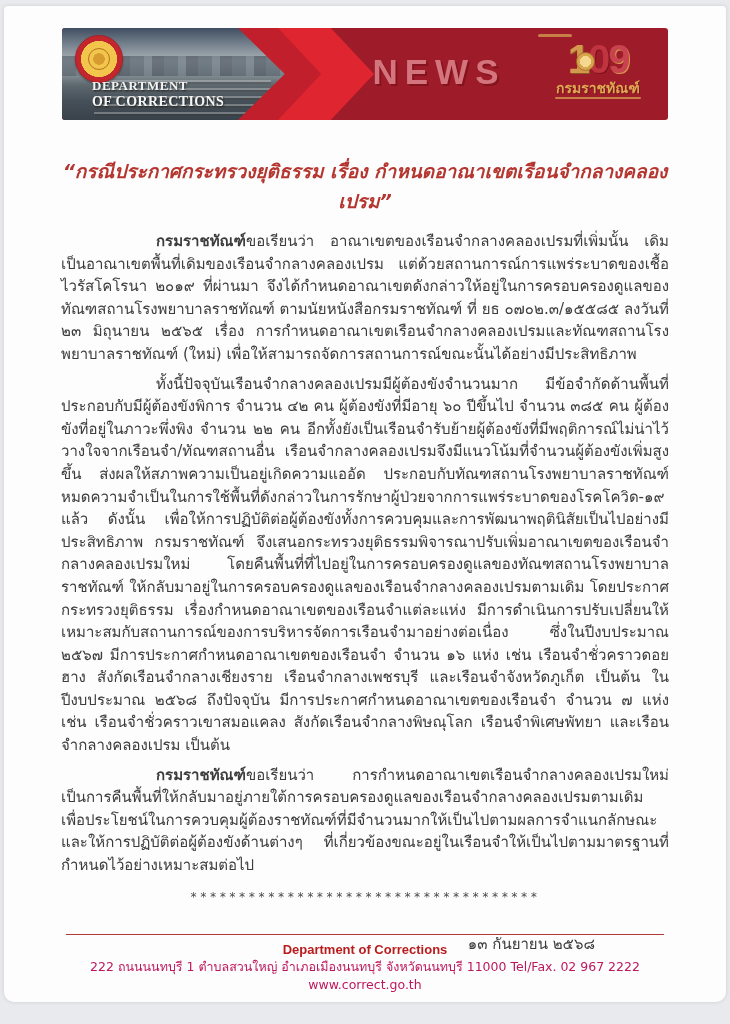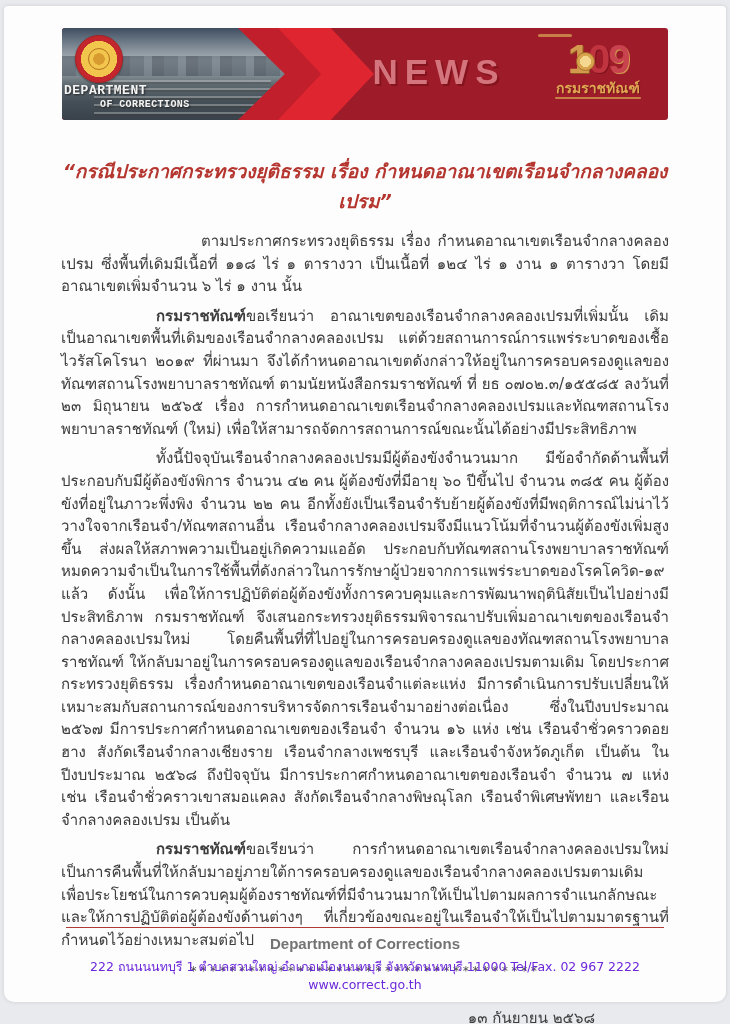--- a/index.html
+++ b/index.html
@@ -36,25 +36,25 @@
     position:absolute;top:7px;left:13px;width:46px;height:46px;border-radius:50%;
     background:radial-gradient(circle at 50% 50%,#f2c54d 0 55%,#c3272d 56% 100%);
     border:1.5px solid #a91e24;box-shadow:0 1px 2px rgba(0,0,0,.4);
   }
   .seal-inner{
     position:absolute;inset:12px;border-radius:50%;
     background:radial-gradient(circle,#d79b2f 0 40%,#f2c54d 41% 100%);
     border:1px solid #b5731f;
   }
   .dept-label{
-    position:absolute;left:2px;bottom:10px;color:#f4f4f2;line-height:1.15;
-    text-shadow:1px 1px 2px rgba(0,0,0,.6);font-family:Liberation Mono, monospace;
+    position:absolute;left:30px;bottom:10px;color:#f4f4f2;line-height:1.15;
+    text-shadow:1px 1px 2px rgba(0,0,0,.6);font-family:Liberation Serif, serif;
   }
   .dept-l1{font-size:13px;font-weight:bold;letter-spacing:.5px;}
-  .dept-l2{font-size:10px;font-weight:bold;letter-spacing:.4px;margin-left:36px;}
+  .dept-l2{font-size:14px;font-weight:bold;letter-spacing:.4px;}
   .chv{position:absolute;top:0;bottom:0;}
   .chv1{
     left:176px;width:104px;background:#c11f2c;
     clip-path:polygon(0 0,55% 0,100% 50%,55% 100%,0 100%,45% 50%);
   }
   .chv2{
     left:216px;width:96px;background:#de2530;
     clip-path:polygon(0 0,55% 0,100% 50%,55% 100%,0 100%,45% 50%);
   }
   .banner-news{
@@ -97,22 +97,22 @@
   .lead-bold{font-weight:bold;}
   .separator{
     margin-top:13px;text-align:center;color:#4a4a4a;font-size:12px;letter-spacing:2.5px;
     font-family:"DejaVu Sans Mono","Liberation Mono",monospace;
   }
   .closing{margin:26px 73px 0 0;text-align:right;color:#3c3c3c;font-size:15px;line-height:28px;}
   .closing-date{padding-right:58px;}
   
   .footer{position:absolute;left:62px;right:62px;bottom:10px;text-align:center;}
   .footer-rule{border:none;border-top:1.6px solid #b03a35;margin:0 0 7px 0;}
-  .footer-org{color:#737373;font-size:15px;font-weight:bold;font-family:"Liberation Sans",sans-serif;}
-  .footer-address{color:#6d28d9;font-size:12.5px;margin-top:5px;}
+  .footer-org{color:#b91c1c;font-size:13px;font-weight:bold;font-family:"Liberation Sans",sans-serif;}
+  .footer-address{color:#be185d;font-size:12.5px;}
 </style>
 </head>
 <body>
 
 <div class="page">
 
   <div class="banner">
     <div class="banner-photo">
       <div class="photo-skyline"></div>
       <div class="photo-building"></div>
@@ -134,21 +134,20 @@
         <div class="d0-seal"></div>
       </div>
       <div class="anniv-org">กรมราชทัณฑ์</div>
       <div class="anniv-bar bottom"></div>
     </div>
   </div>
 
   <div class="doc-title">“กรณีประกาศกระทรวงยุติธรรม เรื่อง กำหนดอาณาเขตเรือนจำกลางคลองเปรม”</div>
 
   <div class="doc-body">
-    <p class="indent-deep">ตามประกาศกระทรวงยุติธรรม เรื่อง กำหนดอาณาเขตเรือนจำกลางคลองเปรม ซึ่งพื้นที่เดิมมีเนื้อที่ ๑๑๘ ไร่ ๑ ตารางวา เป็นเนื้อที่ ๑๒๔ ไร่ ๑ งาน ๑ ตารางวา โดยมีอาณาเขตเพิ่มจำนวน ๖ ไร่ ๑ งาน นั้น</p>
     <p class="indent"><span class="lead-bold">กรมราชทัณฑ์</span><span>ขอเรียนว่า อาณาเขตของเรือนจำกลางคลองเปรมที่เพิ่มนั้น เดิมเป็นอาณาเขตพื้นที่เดิมของเรือนจำกลางคลองเปรม แต่ด้วยสถานการณ์การแพร่ระบาดของเชื้อไวรัสโคโรนา ๒๐๑๙ ที่ผ่านมา จึงได้กำหนดอาณาเขตดังกล่าวให้อยู่ในการครอบครองดูแลของทัณฑสถานโรงพยาบาลราชทัณฑ์ ตามนัยหนังสือกรมราชทัณฑ์ ที่ ยธ ๐๗๐๒.๓/๑๕๕๘๕ ลงวันที่ ๒๓ มิถุนายน ๒๕๖๕ เรื่อง การกำหนดอาณาเขตเรือนจำกลางคลองเปรมและทัณฑสถานโรงพยาบาลราชทัณฑ์ (ใหม่) เพื่อให้สามารถจัดการสถานการณ์ขณะนั้นได้อย่างมีประสิทธิภาพ</span></p>
     <p class="indent">ทั้งนี้ปัจจุบันเรือนจำกลางคลองเปรมมีผู้ต้องขังจำนวนมาก มีข้อจำกัดด้านพื้นที่ ประกอบกับมีผู้ต้องขังพิการ จำนวน ๔๒ คน ผู้ต้องขังที่มีอายุ ๖๐ ปีขึ้นไป จำนวน ๓๘๕ คน ผู้ต้องขังที่อยู่ในภาวะพึ่งพิง จำนวน ๒๒ คน อีกทั้งยังเป็นเรือนจำรับย้ายผู้ต้องขังที่มีพฤติการณ์ไม่น่าไว้วางใจจากเรือนจำ/ทัณฑสถานอื่น เรือนจำกลางคลองเปรมจึงมีแนวโน้มที่จำนวนผู้ต้องขังเพิ่มสูงขึ้น ส่งผลให้สภาพความเป็นอยู่เกิดความแออัด ประกอบกับทัณฑสถานโรงพยาบาลราชทัณฑ์หมดความจำเป็นในการใช้พื้นที่ดังกล่าวในการรักษาผู้ป่วยจากการแพร่ระบาดของโรคโควิด-๑๙ แล้ว ดังนั้น เพื่อให้การปฏิบัติต่อผู้ต้องขังทั้งการควบคุมและการพัฒนาพฤตินิสัยเป็นไปอย่างมีประสิทธิภาพ กรมราชทัณฑ์ จึงเสนอกระทรวงยุติธรรมพิจารณาปรับเพิ่มอาณาเขตของเรือนจำกลางคลองเปรมใหม่ โดยคืนพื้นที่ที่ไปอยู่ในการครอบครองดูแลของทัณฑสถานโรงพยาบาลราชทัณฑ์ ให้กลับมาอยู่ในการครอบครองดูแลของเรือนจำกลางคลองเปรมตามเดิม โดยประกาศกระทรวงยุติธรรม เรื่องกำหนดอาณาเขตของเรือนจำแต่ละแห่ง มีการดำเนินการปรับเปลี่ยนให้เหมาะสมกับสถานการณ์ของการบริหารจัดการเรือนจำมาอย่างต่อเนื่อง ซึ่งในปีงบประมาณ ๒๕๖๗ มีการประกาศกำหนดอาณาเขตของเรือนจำ จำนวน ๑๖ แห่ง เช่น เรือนจำชั่วคราวดอยฮาง สังกัดเรือนจำกลางเชียงราย เรือนจำกลางเพชรบุรี และเรือนจำจังหวัดภูเก็ต เป็นต้น ในปีงบประมาณ ๒๕๖๘ ถึงปัจจุบัน มีการประกาศกำหนดอาณาเขตของเรือนจำ จำนวน ๗ แห่ง เช่น เรือนจำชั่วคราวเขาสมอแคลง สังกัดเรือนจำกลางพิษณุโลก เรือนจำพิเศษพัทยา และเรือนจำกลางคลองเปรม เป็นต้น</p>
     <p class="indent"><span class="lead-bold">กรมราชทัณฑ์</span><span>ขอเรียนว่า การกำหนดอาณาเขตเรือนจำกลางคลองเปรมใหม่ เป็นการคืนพื้นที่ให้กลับมาอยู่ภายใต้การครอบครองดูแลของเรือนจำกลางคลองเปรมตามเดิม เพื่อประโยชน์ในการควบคุมผู้ต้องราชทัณฑ์ที่มีจำนวนมากให้เป็นไปตามผลการจำแนกลักษณะและให้การปฏิบัติต่อผู้ต้องขังด้านต่างๆ ที่เกี่ยวข้องขณะอยู่ในเรือนจำให้เป็นไปตามมาตรฐานที่กำหนดไว้อย่างเหมาะสมต่อไป</span></p>
   </div>
 
   <div class="separator">************************************</div>
 
   <div class="closing">
     <div class="closing-date">๑๓ กันยายน ๒๕๖๘</div>
   </div>

